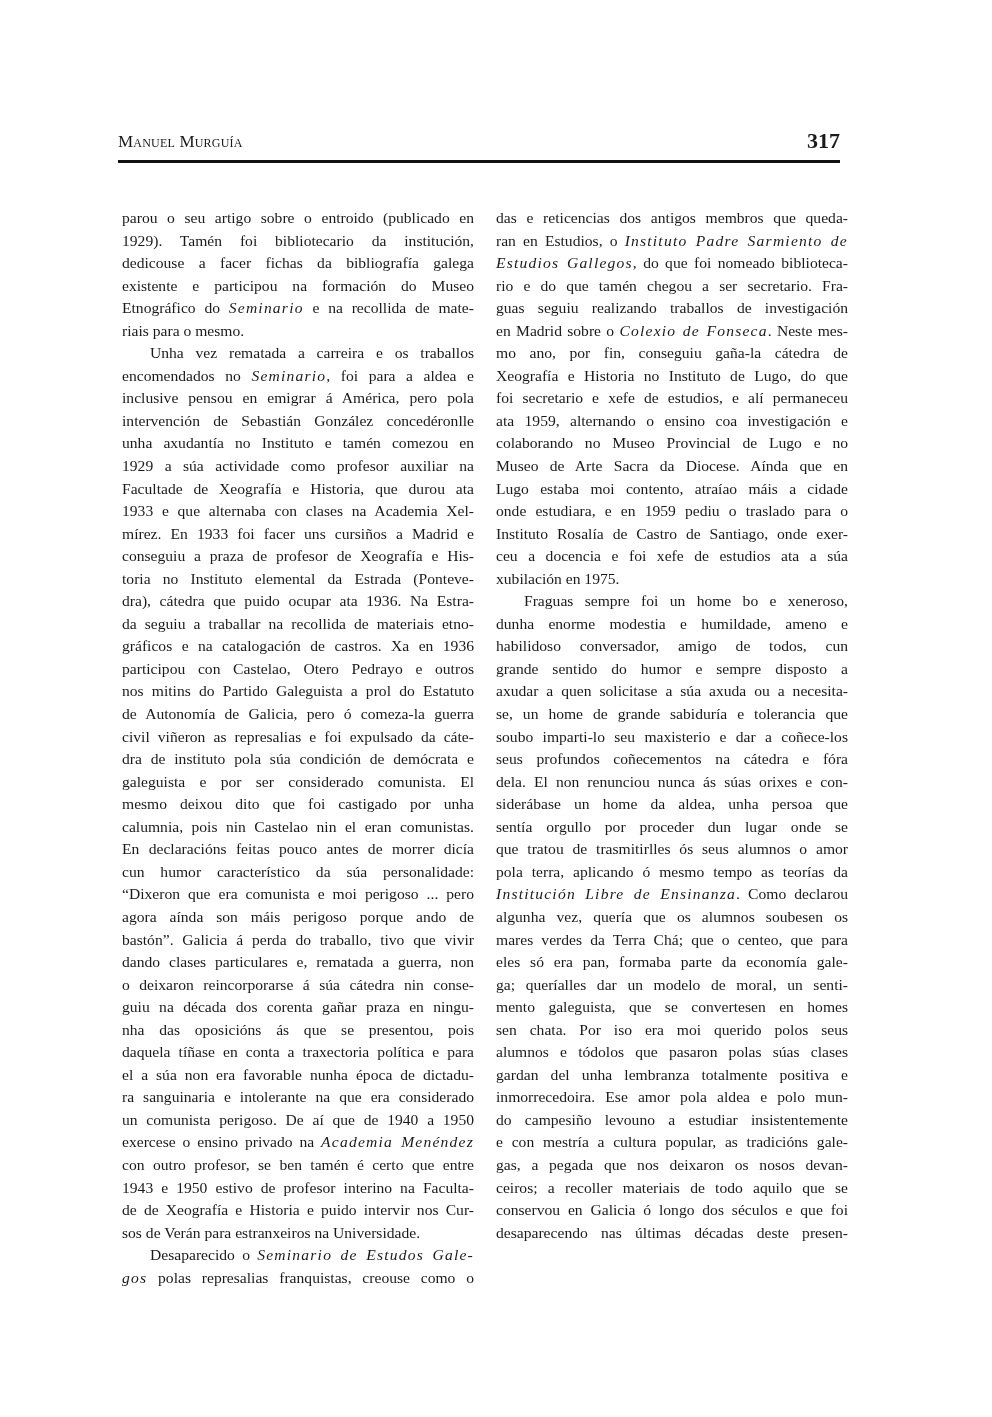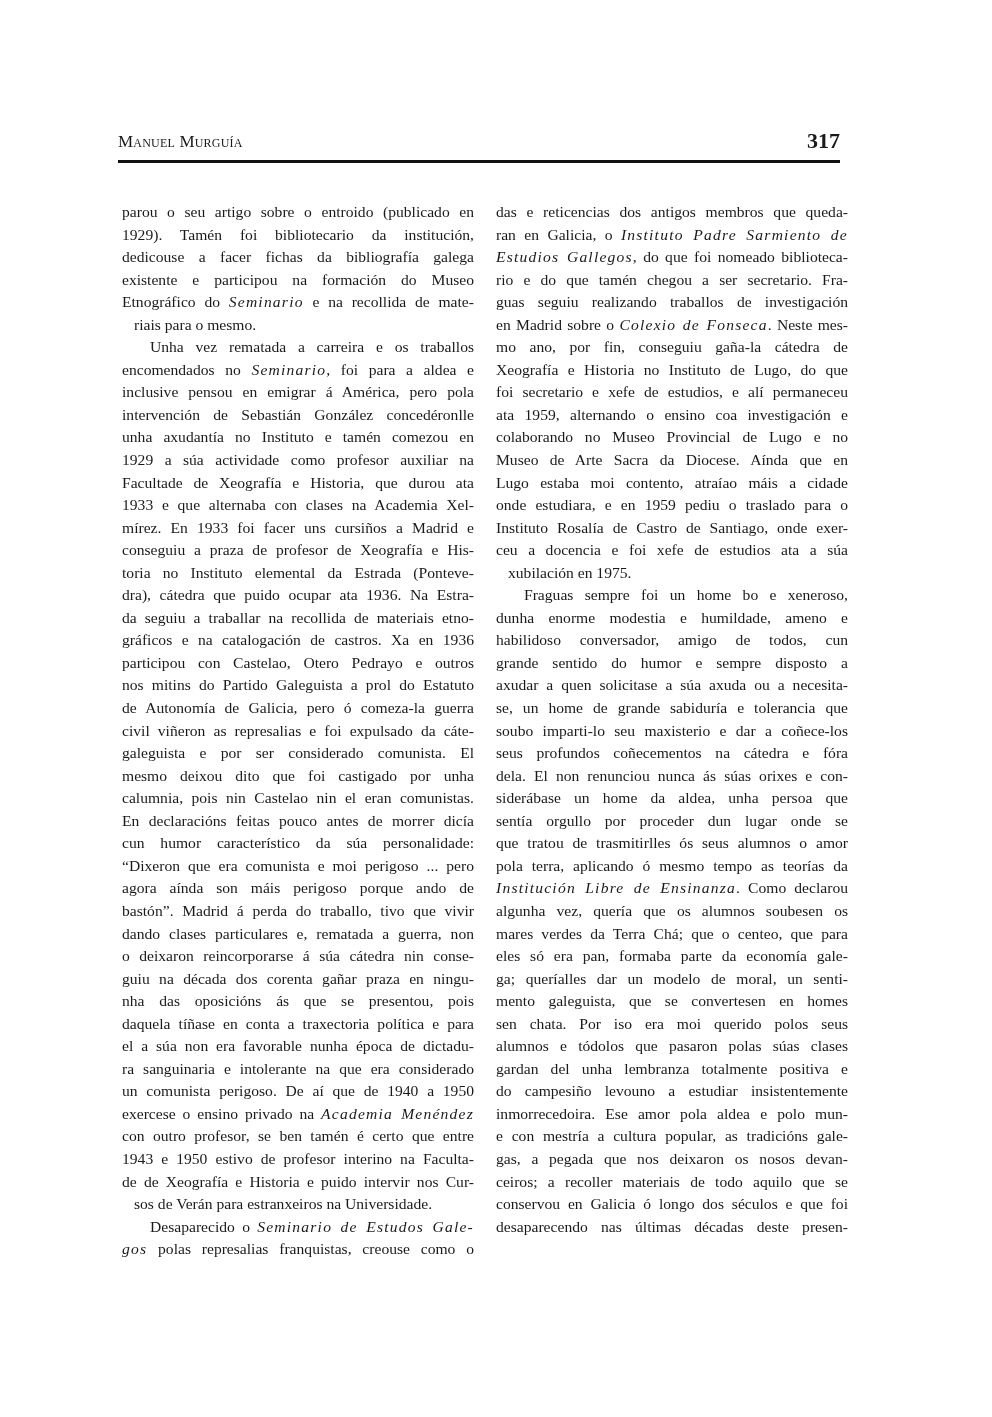--- a/index.html
+++ b/index.html
@@ -3,25 +3,25 @@
 <meta charset="utf-8">
 <style>
   html, body { margin: 0; padding: 0; background: #ffffff; }
   body { width: 992px; height: 1417px; position: relative; overflow: hidden;
          font-family: "Liberation Serif", "DejaVu Serif", serif; color: #1a1a1a; }
   .header { position: absolute; left: 118px; top: 128px; width: 722px; height: 30px; }
   .running-title { position: absolute; left: 0; right: 0; top: 4px; text-align: left;
                    font-size: 17px; font-variant: small-caps; letter-spacing: 0.2px; }
   .page-number { position: absolute; right: 0; top: 0; font-size: 22px; font-weight: bold; }
   .rule { position: absolute; left: 118px; top: 160px; width: 722px; height: 3px; background: #111; }
-  .col { position: absolute; top: 201px; width: 352px; font-size: 15.6px; line-height: 22.55px; }
+  .col { position: absolute; top: 207px; width: 352px; font-size: 15.6px; line-height: 22.55px; }
   .col-left { left: 122px; }
   .col-right { left: 496px; }
   .line { display: block; white-space: nowrap; text-align: justify; text-align-last: justify; height: 22.55px; }
-  .line.last { text-align-last: left; margin-left: 12px; }
+  .line.last { text-align-last: left; }
   .line.indent { padding-left: 28px; }
   .it { font-style: italic; letter-spacing: 1.2px; }
 </style>
 </head>
 <body>
 
 <div class="header">
   <span class="running-title">Manuel Murguía</span>
   <span class="page-number">317</span>
 </div>
@@ -45,47 +45,48 @@
     <div class="line"><span>mírez. En 1933 foi facer uns cursiños a Madrid e</span></div>
     <div class="line"><span>conseguiu a praza de profesor de Xeografía e His-</span></div>
     <div class="line"><span>toria no Instituto elemental da Estrada (Ponteve-</span></div>
     <div class="line"><span>dra), cátedra que puido ocupar ata 1936. Na Estra-</span></div>
     <div class="line"><span>da seguiu a traballar na recollida de materiais etno-</span></div>
     <div class="line"><span>gráficos e na catalogación de castros. Xa en 1936</span></div>
     <div class="line"><span>participou con Castelao, Otero Pedrayo e outros</span></div>
     <div class="line"><span>nos mitins do Partido Galeguista a prol do Estatuto</span></div>
     <div class="line"><span>de Autonomía de Galicia, pero ó comeza-la guerra</span></div>
     <div class="line"><span>civil viñeron as represalias e foi expulsado da cáte-</span></div>
+    <div class="line"><span>dra de instituto pola súa condición de demócrata e</span></div>
     <div class="line"><span>galeguista e por ser considerado comunista. El</span></div>
     <div class="line"><span>mesmo deixou dito que foi castigado por unha</span></div>
     <div class="line"><span>calumnia, pois nin Castelao nin el eran comunistas.</span></div>
     <div class="line"><span>En declaracións feitas pouco antes de morrer dicía</span></div>
     <div class="line"><span>cun humor característico da súa personalidade:</span></div>
     <div class="line"><span>“Dixeron que era comunista e moi perigoso ... pero</span></div>
     <div class="line"><span>agora aínda son máis perigoso porque ando de</span></div>
-    <div class="line"><span>bastón”. Madrid á perda do traballo, tivo que vivir</span></div>
+    <div class="line"><span>bastón”. Galicia á perda do traballo, tivo que vivir</span></div>
     <div class="line"><span>dando clases particulares e, rematada a guerra, non</span></div>
     <div class="line"><span>o deixaron reincorporarse á súa cátedra nin conse-</span></div>
     <div class="line"><span>guiu na década dos corenta gañar praza en ningu-</span></div>
     <div class="line"><span>nha das oposicións ás que se presentou, pois</span></div>
     <div class="line"><span>daquela tíñase en conta a traxectoria política e para</span></div>
     <div class="line"><span>el a súa non era favorable nunha época de dictadu-</span></div>
     <div class="line"><span>ra sanguinaria e intolerante na que era considerado</span></div>
     <div class="line"><span>un comunista perigoso. De aí que de 1940 a 1950</span></div>
     <div class="line"><span>exercese o ensino privado na </span><span class="it">Academia Menéndez</span></div>
     <div class="line"><span>con outro profesor, se ben tamén é certo que entre</span></div>
     <div class="line"><span>1943 e 1950 estivo de profesor interino na Faculta-</span></div>
     <div class="line"><span>de de Xeografía e Historia e puido intervir nos Cur-</span></div>
     <div class="line last"><span>sos de Verán para estranxeiros na Universidade.</span></div>
     <div class="line indent"><span>Desaparecido o </span><span class="it">Seminario de Estudos Gale-</span></div>
     <div class="line"><span class="it">gos</span><span> polas represalias franquistas, creouse como o</span></div>
   </div>
 <div class="col col-right" id="col-right">
     <div class="line"><span>das e reticencias dos antigos membros que queda-</span></div>
-    <div class="line"><span>ran en Galicia, o </span><span class="it">Instituto Padre Sarmiento de</span></div>
+    <div class="line"><span>ran en Estudios, o </span><span class="it">Instituto Padre Sarmiento de</span></div>
     <div class="line"><span class="it">Estudios Gallegos</span><span>, do que foi nomeado biblioteca-</span></div>
     <div class="line"><span>rio e do que tamén chegou a ser secretario. Fra-</span></div>
     <div class="line"><span>guas seguiu realizando traballos de investigación</span></div>
     <div class="line"><span>en Madrid sobre o </span><span class="it">Colexio de Fonseca</span><span>. Neste mes-</span></div>
     <div class="line"><span>mo ano, por fin, conseguiu gaña-la cátedra de</span></div>
     <div class="line"><span>Xeografía e Historia no Instituto de Lugo, do que</span></div>
     <div class="line"><span>foi secretario e xefe de estudios, e alí permaneceu</span></div>
     <div class="line"><span>ata 1959, alternando o ensino coa investigación e</span></div>
     <div class="line"><span>colaborando no Museo Provincial de Lugo e no</span></div>
     <div class="line"><span>Museo de Arte Sacra da Diocese. Aínda que en</span></div>
@@ -109,20 +110,20 @@
     <div class="line"><span>pola terra, aplicando ó mesmo tempo as teorías da</span></div>
     <div class="line"><span class="it">Institución Libre de Ensinanza</span><span>. Como declarou</span></div>
     <div class="line"><span>algunha vez, quería que os alumnos soubesen os</span></div>
     <div class="line"><span>mares verdes da Terra Chá; que o centeo, que para</span></div>
     <div class="line"><span>eles só era pan, formaba parte da economía gale-</span></div>
     <div class="line"><span>ga; queríalles dar un modelo de moral, un senti-</span></div>
     <div class="line"><span>mento galeguista, que se convertesen en homes</span></div>
     <div class="line"><span>sen chata. Por iso era moi querido polos seus</span></div>
     <div class="line"><span>alumnos e tódolos que pasaron polas súas clases</span></div>
     <div class="line"><span>gardan del unha lembranza totalmente positiva e</span></div>
+    <div class="line"><span>inmorrecedoira. Ese amor pola aldea e polo mun-</span></div>
     <div class="line"><span>do campesiño levouno a estudiar insistentemente</span></div>
-    <div class="line"><span>inmorrecedoira. Ese amor pola aldea e polo mun-</span></div>
     <div class="line"><span>e con mestría a cultura popular, as tradicións gale-</span></div>
     <div class="line"><span>gas, a pegada que nos deixaron os nosos devan-</span></div>
     <div class="line"><span>ceiros; a recoller materiais de todo aquilo que se</span></div>
     <div class="line"><span>conservou en Galicia ó longo dos séculos e que foi</span></div>
     <div class="line"><span>desaparecendo nas últimas décadas deste presen-</span></div>
   </div>
 
 </body></html>

